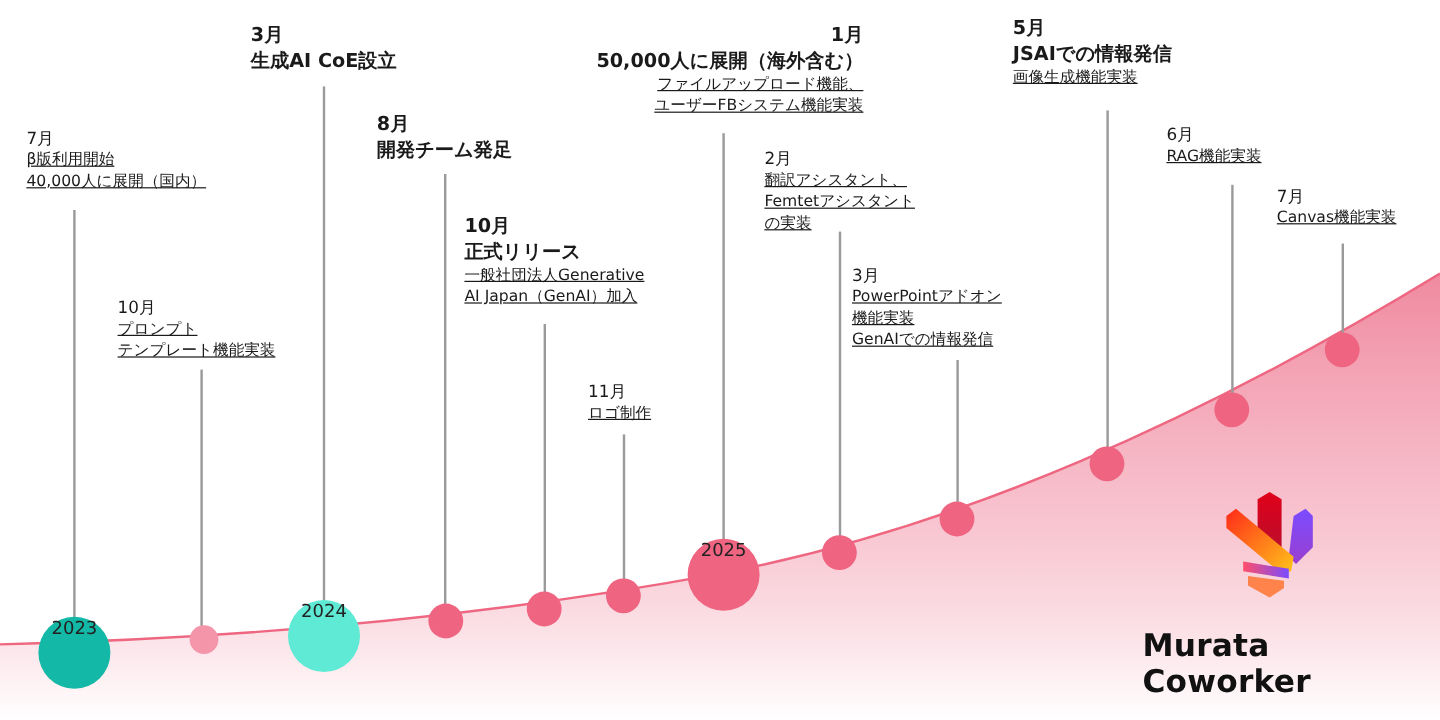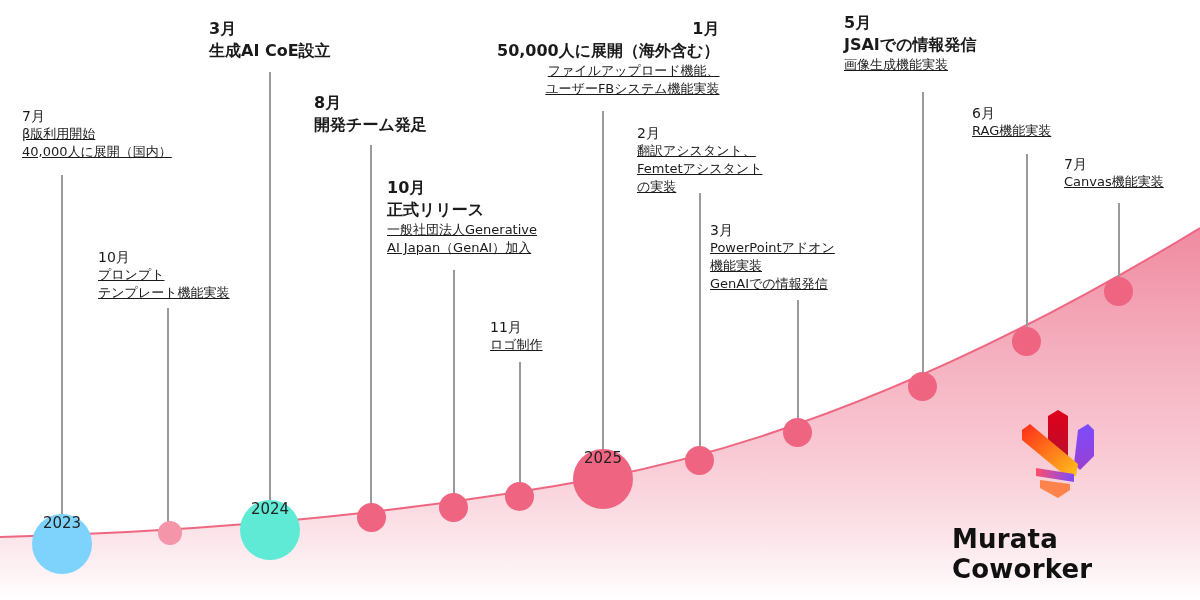--- a/index.html
+++ b/index.html
@@ -39,21 +39,21 @@
   <div class="stem" style="left:370px;top:145px;height:360px;"></div>
   <div class="stem" style="left:453px;top:270px;height:225px;"></div>
   <div class="stem" style="left:519px;top:362px;height:122px;"></div>
   <div class="stem" style="left:602px;top:111px;height:340px;"></div>
   <div class="stem" style="left:699px;top:193px;height:255px;"></div>
   <div class="stem" style="left:797px;top:300px;height:120px;"></div>
   <div class="stem" style="left:922px;top:92px;height:282px;"></div>
   <div class="stem" style="left:1026px;top:154px;height:175px;"></div>
   <div class="stem" style="left:1118px;top:203px;height:80px;"></div>
 
-  <div class="dot" style="left:32px;top:514px;width:60px;height:60px;background:#7dd3fc;">
+  <div class="dot" style="left:32px;top:514px;width:60px;height:60px;background:#14b8a6;">
       <span>2023</span>
     </div>
   <div class="dot" style="left:158px;top:521px;width:24px;height:24px;background:#f595aa;"></div>
   <div class="dot" style="left:240px;top:500px;width:60px;height:60px;background:#5eead4;">
       <span>2024</span>
     </div>
   <div class="dot" style="left:357px;top:503px;width:29px;height:29px;background:#ef6481;"></div>
   <div class="dot" style="left:439px;top:493px;width:29px;height:29px;background:#ef6481;"></div>
   <div class="dot" style="left:505px;top:482px;width:29px;height:29px;background:#ef6481;"></div>
   <div class="dot" style="left:573px;top:449px;width:60px;height:60px;background:#ef6481;">

